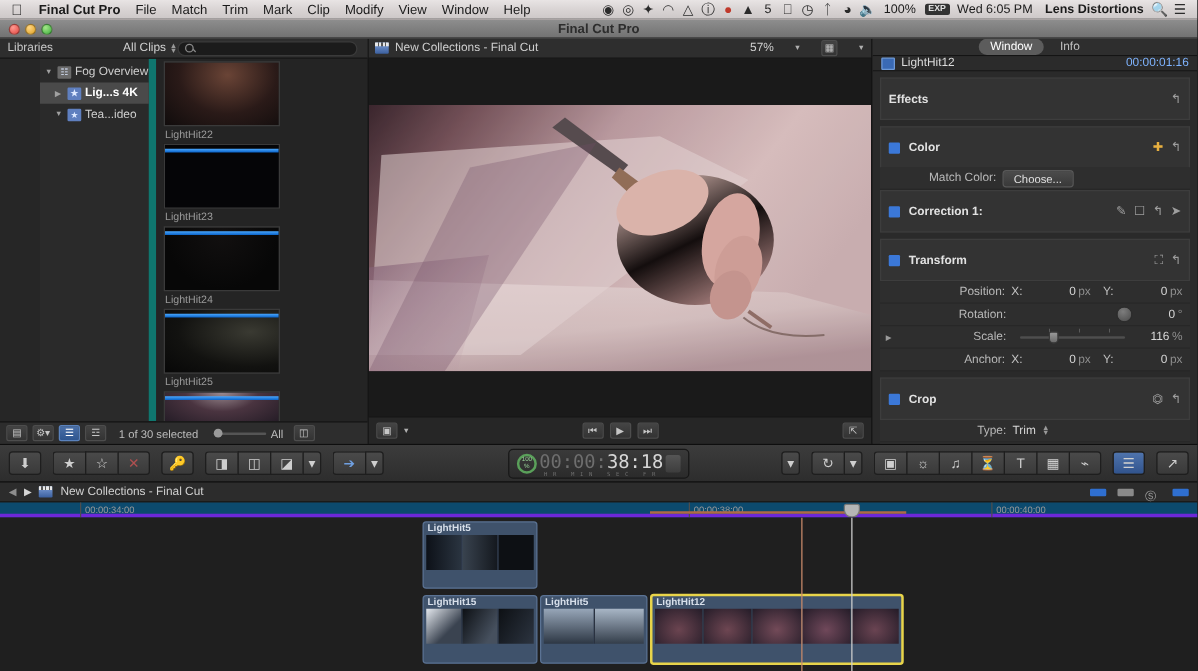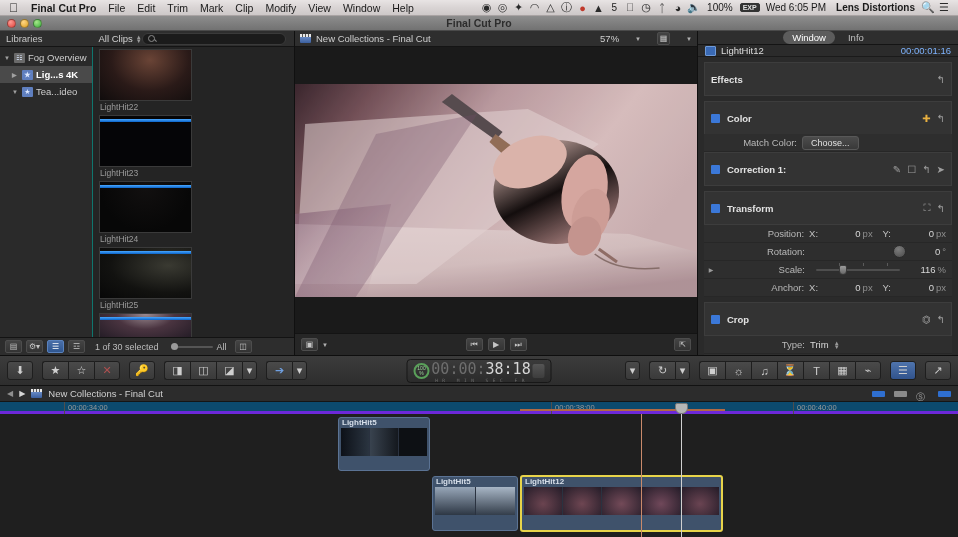--- a/index.html
+++ b/index.html
@@ -47,22 +47,22 @@
   .brhead .allclips { flex:0 0 auto; display:flex; align-items:center; gap:3px;
      font-size:9.5px; color:#d2d2d2; padding-left:8px;}
   .stepper { display:inline-flex; flex-direction:column; line-height:4px; font-size:6px; color:#9a9a9a;}
   .searchbox { margin-left:auto; margin-right:8px; width:150px; height:12px; border-radius:6px;
      background:#1b1b1b; border:1px solid #3a3a3a; display:flex; align-items:center;
      padding-left:5px; }
   .mag { width:7px; height:7px; border:1px solid #8a8a8a; border-radius:50%; position:relative;}
   .mag:after{content:''; position:absolute; width:3px; height:1px; background:#8a8a8a;
      transform:rotate(45deg); right:-3px; bottom:0px;}
   .brbody { flex:1; display:flex; overflow:hidden; }
-  .libtree { width:93px; background:#2a2a2a; border-right:1px solid #0f766e; padding-top:2px;
-     font-size:9.5px; color:#cfcfcf; }
+  .libtree { width:93px; background:#2a2a2a; border-right:6px solid #0f766e; padding-top:2px;
+     font-size:9.5px; color:#cfcfcf;margin-left:32px; }
   .litem { height:17px; display:flex; align-items:center; gap:3px; padding-left:4px; }
   .litem.sel { background:#4a4a4a; color:#fff; font-weight:bold; }
   .litem.lv2 { padding-left:12px; }
   .tri { font-size:6px; color:#a0a0a0; width:7px; }
   .libico { width:11px; height:10px; background:#5f7fbf; border-radius:1px;
      display:inline-flex; align-items:center; justify-content:center; font-size:7px; color:#dce8ff;}
   .libico.grid{ background:#6a6a6a; }
   .clips { flex:1; background:#242424; padding:2px 0 0 6px; overflow:hidden; position:relative;}
   .clipcell { margin-bottom:3px; }
   .thumb { width:93px; height:52px; border:1px solid #3a3a3a; position:relative; overflow:hidden;}
@@ -184,21 +184,21 @@
      border-color:transparent transparent #f0f0f0 transparent; transform:rotate(-15deg);
      filter:drop-shadow(1px 1px 0 #222);}
 </style>
 </head>
 <body>
 
 <div class="menubar">
   <span class="apple"></span>
   <span class="mi bold">Final Cut Pro</span>
   <span class="mi">File</span>
-  <span class="mi">Edit</span>
+  <span class="mi">Match</span>
   <span class="mi">Trim</span>
   <span class="mi">Mark</span>
   <span class="mi">Clip</span>
   <span class="mi">Modify</span>
   <span class="mi">View</span>
   <span class="mi">Window</span>
   <span class="mi">Help</span>
   <span class="menu-right">
     <span class="sicon">◉</span>
     <span class="sicon">◎</span>
@@ -602,20 +602,28 @@
   <div class="tlbody">
     <div class="clip" style="left:338px; top:3px; width:92px; height:54px;">
       <div class="cl-title">LightHit5</div>
       <div class="filmstrip">
         <span class="fr" style="background:linear-gradient(to right,#0d1118,#2a3440);"></span>
         <span class="fr" style="background:linear-gradient(to right,#39434f,#14181e);"></span>
         <span class="fr" style="background:#0d1014; border-right:none;"></span>
       </div>
     </div>
 
+    <div class="clip" style="left:338px; top:62px; width:92px; height:55px;">
+      <div class="cl-title">LightHit15</div>
+      <div class="filmstrip">
+        <span class="fr" style="background:linear-gradient(135deg,#e4e8ee,#3a4350 65%);"></span>
+        <span class="fr" style="background:linear-gradient(120deg,#0d1014,#46505e 80%);"></span>
+        <span class="fr" style="background:linear-gradient(120deg,#0d1014,#2c3440);border-right:none;"></span>
+      </div>
+    </div>
 
     <div class="clip" style="left:432px; top:62px; width:86px; height:55px;">
       <div class="cl-title">LightHit5</div>
       <div class="filmstrip">
         <span class="fr" style="background:linear-gradient(to bottom,#97a6b8,#2d3744);"></span>
         <span class="fr" style="background:linear-gradient(to bottom,#a8b6c6,#333d4a); border-right:none;"></span>
       </div>
     </div>
 
     <div class="clip sel" style="left:520px; top:61px; width:203px; height:57px;">

